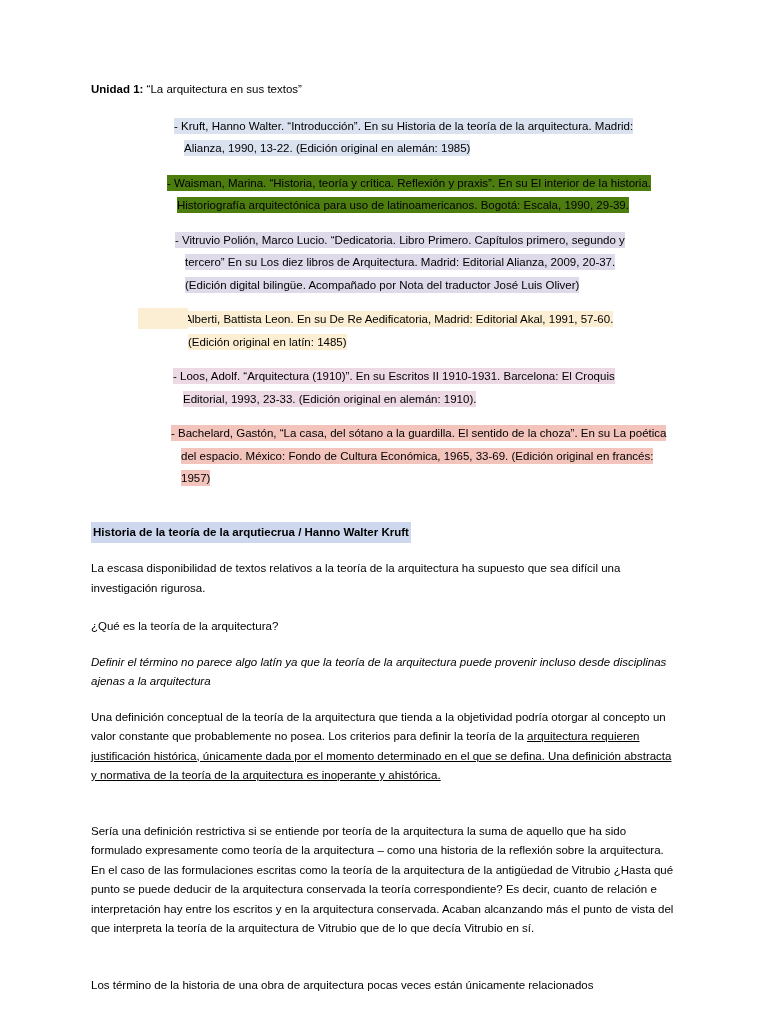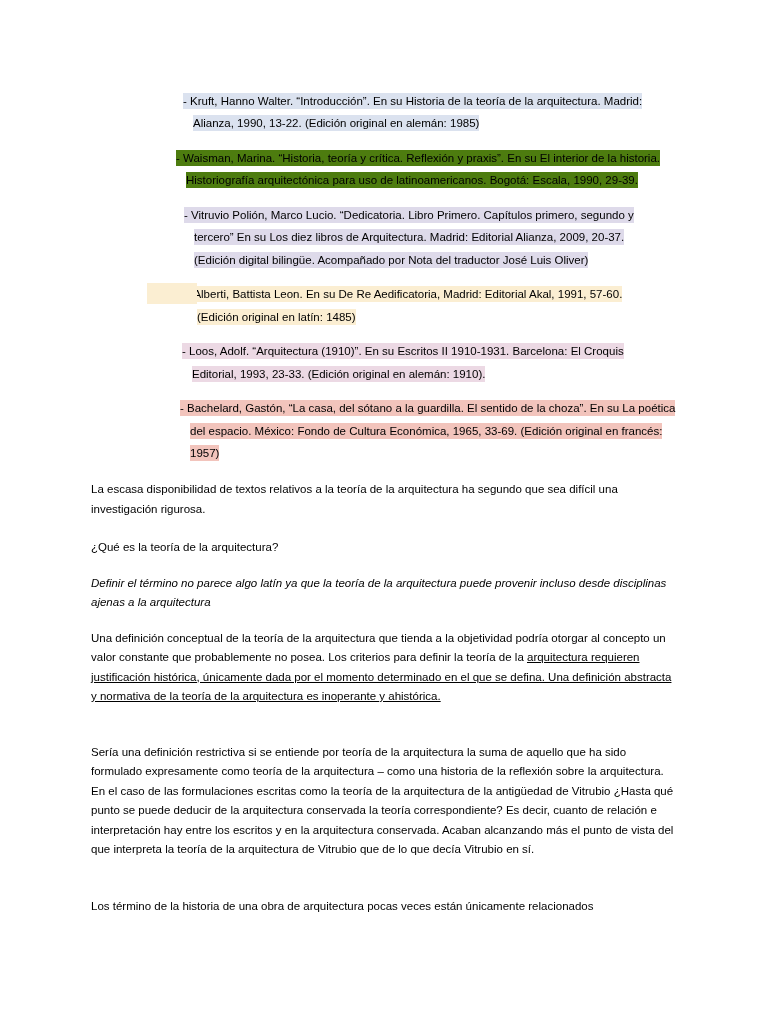--- a/index.html
+++ b/index.html
@@ -26,21 +26,21 @@
     font-size: 11.5px;
     line-height: 18px;
     margin: 0 0 16px 0;
   }
   .doc-title .lead {
     font-weight: bold;
   }
 
   
   .citations {
-    margin: 9px;
+    margin: 0;
     padding: 0;
     list-style: none;
   }
   .citation {
     font-size: 11.5px;
     line-height: 22.5px;
     margin: 0 0 12px 0;
     padding: 0;
     text-indent: -10px;
   }
@@ -86,37 +86,43 @@
   .para.italic { font-style: italic; }
   .para.gap-big { margin-top: 36px; }
   .para.gap-huge { margin-top: 37px; }
   .u { text-decoration: underline; }
 </style>
 </head>
 <body>
 
 <div class="page">
 
+  <p class="doc-title">
+    <span class="lead">Unidad 1:</span><span> “La arquitectura en sus textos”</span>
+  </p>
 
   <ul class="citations">
     <li class="citation c-kruft"><span class="hl" style="background-color: rgb(219, 226, 239);">-  Kruft, Hanno Walter. “Introducción”. En su Historia de la teoría de la arquitectura. Madrid: Alianza, 1990, 13-22. (Edición original en alemán: 1985)</span></li>
 
     <li class="citation c-waisman"><span class="hl" style="background-color: #4d7c0f;">-  Waisman, Marina. “Historia, teoría y crítica. Reflexión y praxis”. En su El interior de la historia. Historiografía arquitectónica para uso de latinoamericanos. Bogotá: Escala, 1990, 29-39.</span></li>
 
     <li class="citation c-vitruvio"><span class="hl" style="background-color: rgb(222, 218, 234);">-  Vitruvio Polión, Marco Lucio. “Dedicatoria. Libro Primero. Capítulos primero, segundo y tercero” En su Los diez libros de Arquitectura. Madrid: Editorial Alianza, 2009, 20-37. (Edición digital bilingüe. Acompañado por Nota del traductor José Luis Oliver)</span></li>
 
     <li class="citation c-alberti"><span class="alberti-swatch" style="background-color: rgb(251, 238, 210);"></span><span class="hl" style="background-color: rgb(251, 238, 210);">-  Alberti, Battista Leon. En su De Re Aedificatoria, Madrid: Editorial Akal, 1991, 57-60. (Edición original en latín: 1485)</span></li>
 
     <li class="citation c-loos"><span class="hl" style="background-color: rgb(236, 217, 228); text-align: center;">-  Loos, Adolf. “Arquitectura (1910)”. En su Escritos II 1910-1931. Barcelona: El Croquis Editorial, 1993, 23-33. (Edición original en alemán: 1910).</span></li>
 
     <li class="citation c-bachelard"><span class="hl" style="background-color: rgb(242, 196, 188);">-  Bachelard, Gastón, “La casa, del sótano a la guardilla. El sentido de la choza”. En su La poética del espacio. México: Fondo de Cultura Económica, 1965, 33-69. (Edición original en francés: 1957)</span></li>
   </ul>
 
+  <div>
+    <h2 class="section-heading" style="background-color: rgb(205, 216, 238);">Historia de la teoría de la arqutiecrua / Hanno Walter Kruft</h2>
+  </div>
 
-  <p class="para">La escasa disponibilidad de textos relativos a la teoría de la arquitectura ha segundo que sea difícil una investigación rigurosa.</p>
+  <p class="para">La escasa disponibilidad de textos relativos a la teoría de la arquitectura ha supuesto que sea difícil una investigación rigurosa.</p>
 
   <p class="para sub-head">¿Qué es la teoría de la arquitectura?</p>
 
   <p class="para italic">Definir el término no parece algo latín ya que la teoría de la arquitectura puede provenir incluso desde disciplinas ajenas a la arquitectura</p>
 
   <p class="para"><span>Una definición conceptual de la teoría de la arquitectura que tienda a la objetividad podría otorgar al concepto un valor constante que probablemente no posea. Los criterios para definir la teoría de la </span><span class="u">arquitectura requieren justificación histórica, únicamente dada por el momento determinado en el que se defina. Una definición abstracta y normativa de la teoría de la arquitectura es inoperante y ahistórica.</span></p>
 
   <p class="para gap-big">Sería una definición restrictiva si se entiende por teoría de la arquitectura la suma de aquello que ha sido formulado expresamente como teoría de la arquitectura – como una historia de la reflexión sobre la arquitectura. En el caso de las formulaciones escritas como la teoría de la arquitectura de la antigüedad de Vitrubio ¿Hasta qué punto se puede deducir de la arquitectura conservada la teoría correspondiente? Es decir, cuanto de relación e interpretación hay entre los escritos y en la arquitectura conservada. Acaban alcanzando más el punto de vista del que interpreta la teoría de la arquitectura de Vitrubio que de lo que decía Vitrubio en sí.</p>
 
   <p class="para gap-huge">Los término de la historia de una obra de arquitectura pocas veces están únicamente relacionados</p>

